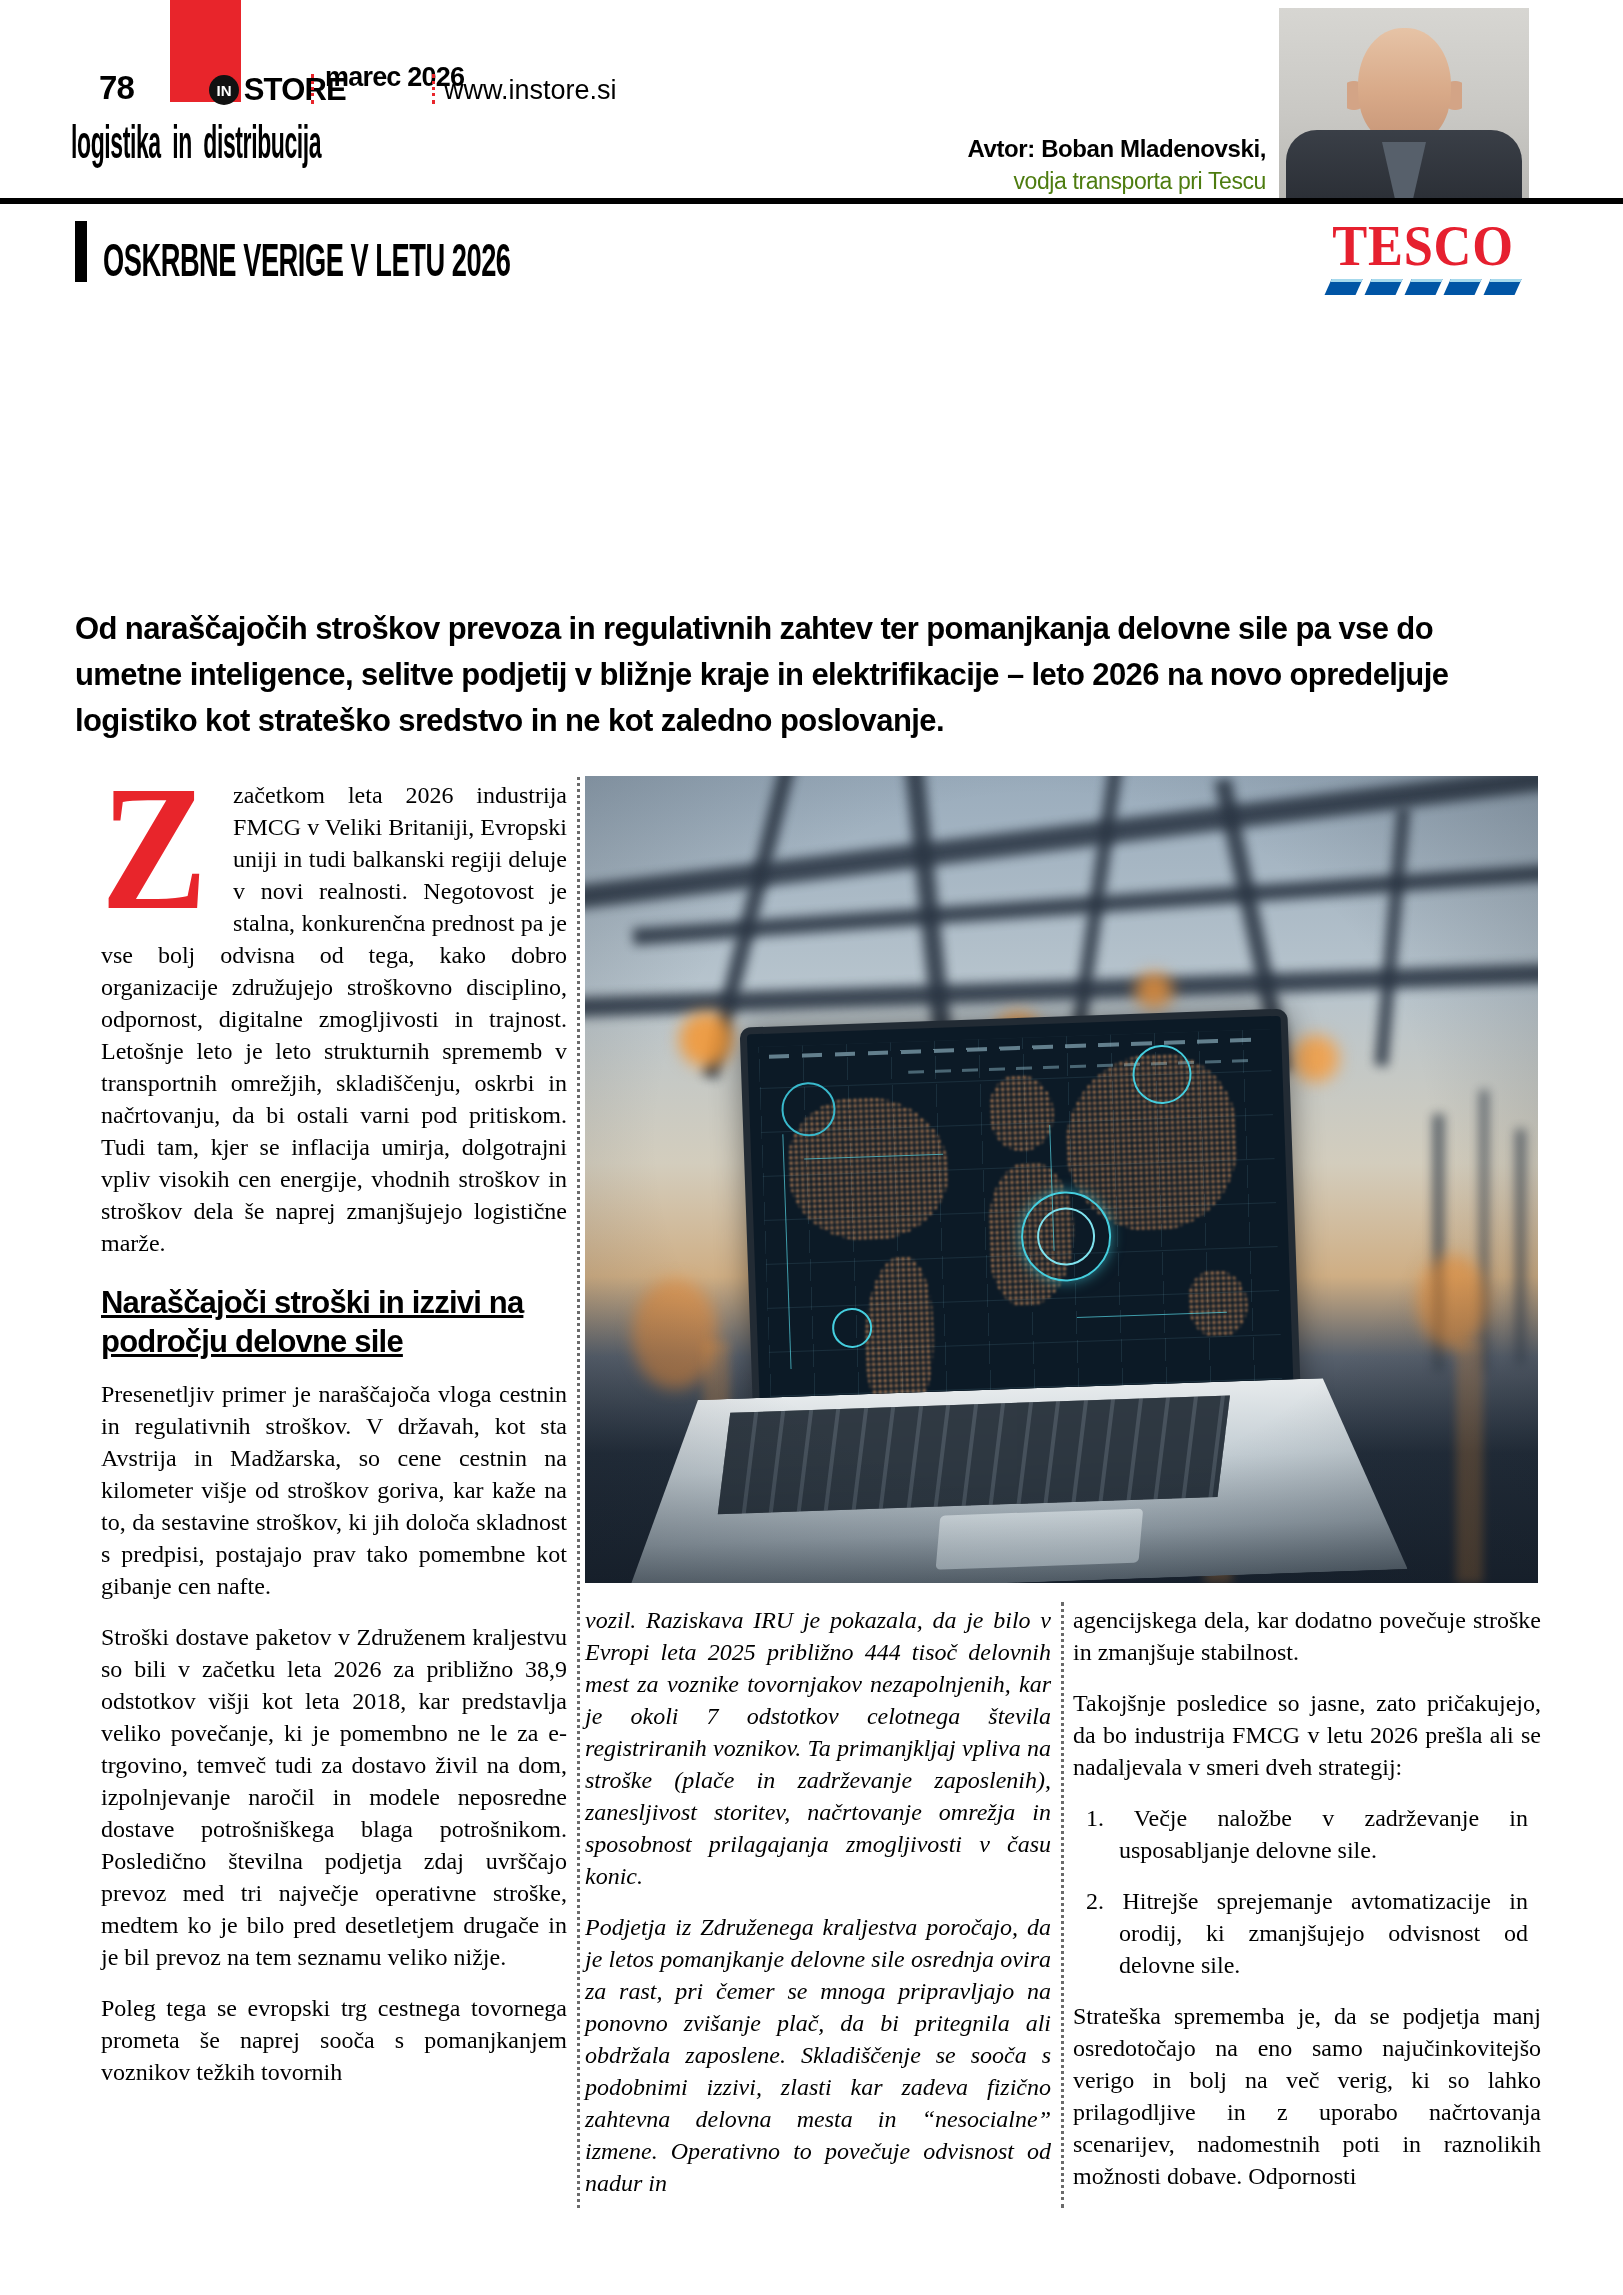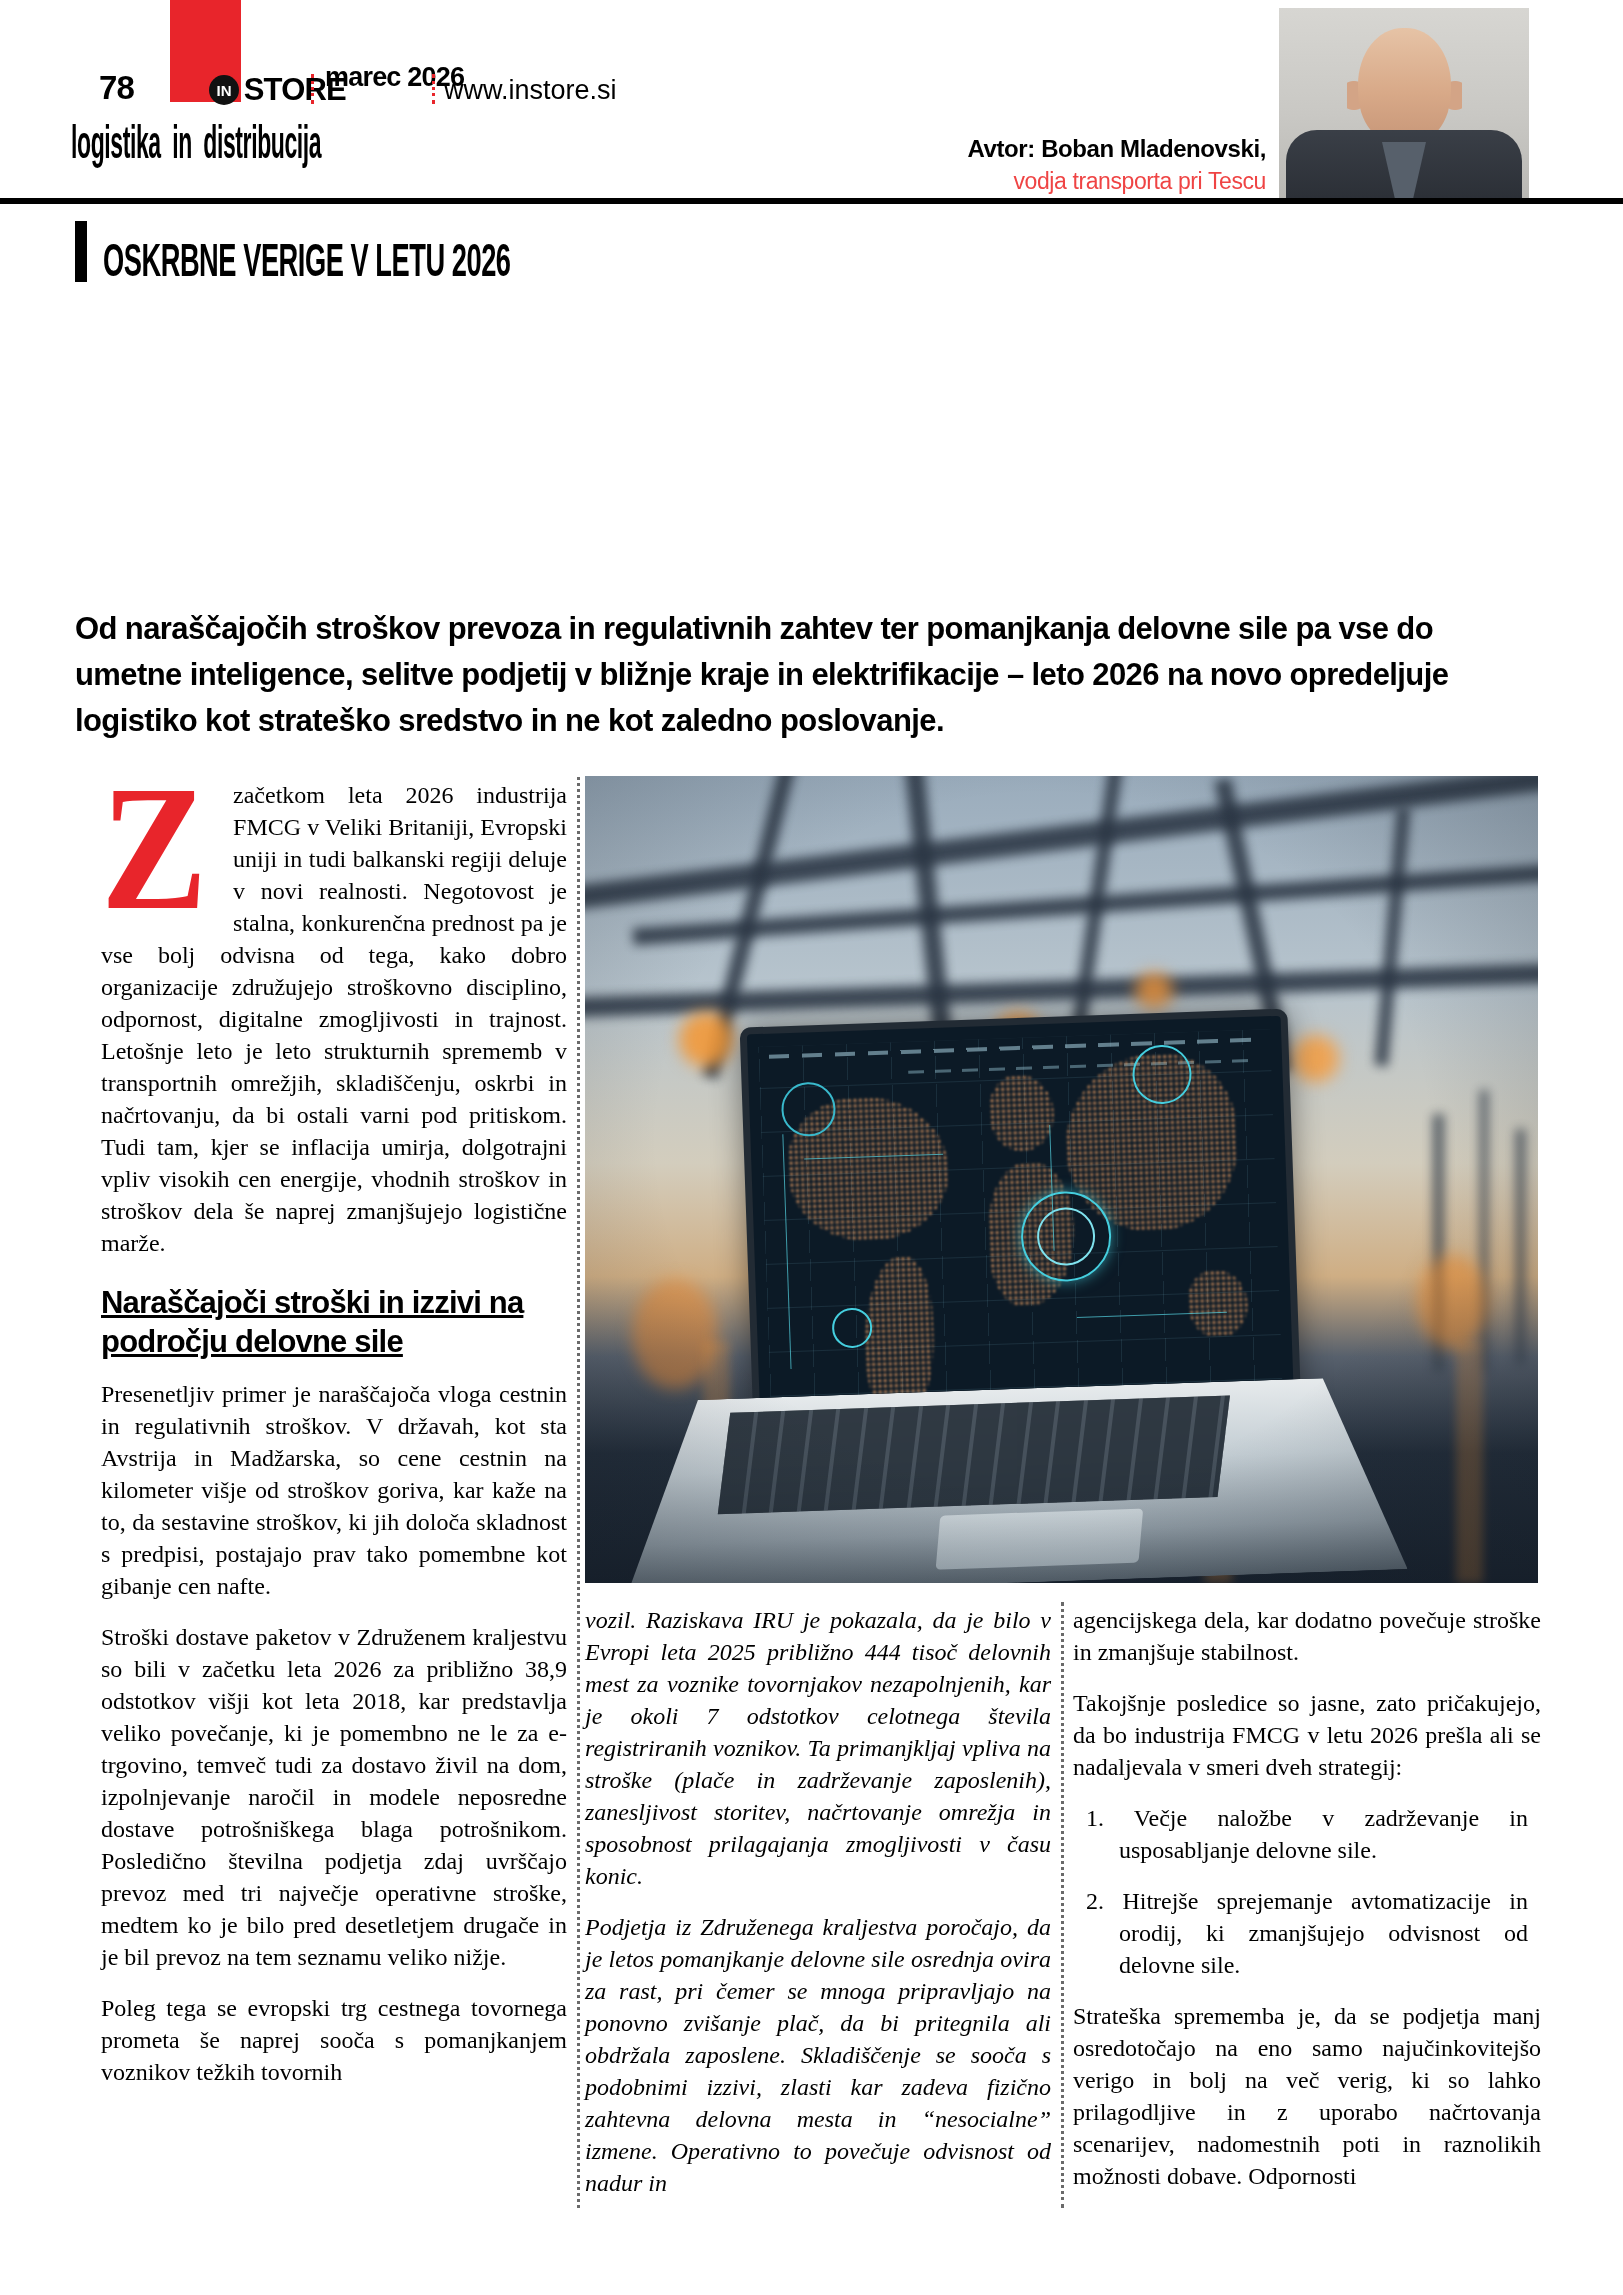--- a/index.html
+++ b/index.html
@@ -14,21 +14,21 @@
                font:700 15px "Liberation Sans",sans-serif;display:flex;align-items:center;justify-content:center;}
   .logo-store{font:700 31px "Liberation Sans",sans-serif;letter-spacing:-0.8px;}
   .hdr-sep{position:absolute;top:74px;height:30px;width:0;border-left:3.9px dotted #e8252b;}
   .hdr-date{position:absolute;left:325px;top:62px;font:700 27px "Liberation Sans",sans-serif;letter-spacing:-0.8px;}
   .hdr-site{position:absolute;left:444px;top:75px;font:400 27px "Liberation Sans",sans-serif;letter-spacing:0px;}
   .section-title{position:absolute;left:71px;top:115px;font:900 46px "Liberation Sans",sans-serif;
                  letter-spacing:-0.8px;word-spacing:11px;transform:scaleX(.5);transform-origin:left top;white-space:nowrap;}
 
   .author-block{position:absolute;right:357px;top:135px;text-align:right;}
   .author-name{font:700 24px "Liberation Sans",sans-serif;letter-spacing:-0.4px;}
-  .author-role{font:400 23px "Liberation Sans",sans-serif;margin-top:4.7px;letter-spacing:-0.4px;color:#ef4444;}
+  .author-role{font:400 23px "Liberation Sans",sans-serif;margin-top:4.7px;letter-spacing:-0.4px;color:#4d7c0f;}
 
   
   .author-photo{position:absolute;left:1279px;top:7.9px;width:250px;height:192px;overflow:hidden;
                 background:linear-gradient(180deg,#d7d6d2 0%,#c9c8c4 55%,#b9b8b4 100%);}
   .ap-head{position:absolute;left:50%;top:20.4px;width:93px;height:118px;margin-left:-46px;border-radius:48% 48% 46% 46%;
            background:linear-gradient(180deg,#e6c3a6 0%,#d8a988 55%,#c69577 100%);}
   .ap-ears{position:absolute;left:50%;top:72px;width:115px;height:31px;margin-left:-57px;
            background:radial-gradient(circle at 6% 50%,#d3a486 14px,transparent 15px),
                       radial-gradient(circle at 94% 50%,#d3a486 14px,transparent 15px);}
   .ap-suit{position:absolute;left:50%;bottom:-4.7px;width:236px;height:75px;margin-left:-118px;border-radius:31px 31px 0 0;
@@ -158,20 +158,30 @@
   </div>
   <div class="author-photo">
     <div class="ap-ears"></div>
     <div class="ap-head"></div>
     <div class="ap-suit"></div>
     <div class="ap-shirt"></div>
   </div>
 
   <div class="rule"></div>
 
+  <div class="tesco">
+    <div class="tesco-word">TESCO</div>
+    <div class="tesco-dashes">
+      <span class="tesco-dash"></span>
+      <span class="tesco-dash"></span>
+      <span class="tesco-dash"></span>
+      <span class="tesco-dash"></span>
+      <span class="tesco-dash"></span>
+    </div>
+  </div>
 
   <div class="kicker-bar"></div>
   <div class="kicker">OSKRBNE VERIGE V LETU 2026</div>
   <div class="lead">Od naraščajočih stroškov prevoza in regulativnih zahtev ter pomanjkanja delovne sile pa vse do umetne inteligence, selitve podjetij v bližnje kraje in elektrifikacije – leto 2026 na novo opredeljuje logistiko kot strateško sredstvo in ne kot zaledno poslovanje.</div>
 
   <div class="vsep1"></div>
   <div class="vsep2"></div>
 
   <div class="col1 bodytext">
     <p><span class="dropcap">Z</span><span>začetkom leta 2026 industrija FMCG v Veliki Britaniji, Evropski uniji in tudi balkanski regiji deluje v novi realnosti. Negotovost je stalna, konkurenčna prednost pa je vse bolj odvisna od tega, kako dobro organizacije združujejo stroškovno disciplino, odpornost, digitalne zmogljivosti in trajnost. Letošnje leto je leto strukturnih sprememb v transportnih omrežjih, skladiščenju, oskrbi in načrtovanju, da bi ostali varni pod pritiskom. Tudi tam, kjer se inflacija umirja, dolgotrajni vpliv visokih cen energije, vhodnih stroškov in stroškov dela še naprej zmanjšujejo logistične marže.</span></p>

